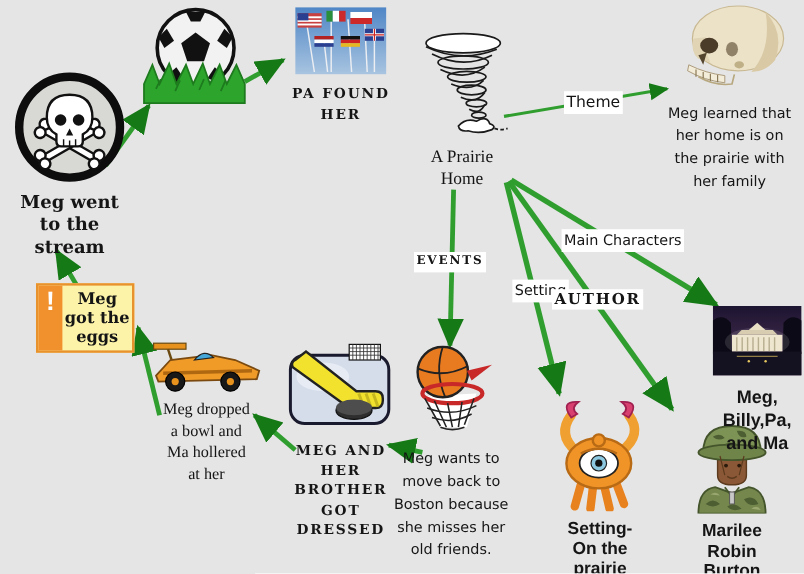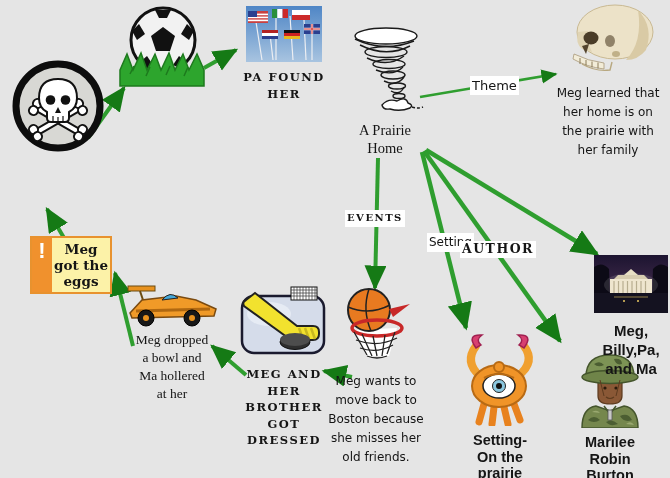--- a/index.html
+++ b/index.html
@@ -48,20 +48,21 @@
       <line x1="246" y1="375" x2="212" y2="346" stroke-width="4" marker-end="url(#ah)"></line>
       <line x1="133" y1="346" x2="115" y2="273" stroke-width="4" marker-end="url(#ah)"></line>
       <line x1="67" y1="243" x2="47" y2="209" stroke-width="4" marker-end="url(#ah)"></line>
     </g>
   </svg>
 
   <div class="edge-label hand" style="left:470px;top:76px;font-size:13px;">Theme</div>
   <div class="edge-label deco" style="left:345px;top:210px;font-size:10px;">EVENTS</div>
   <div class="edge-label hand" style="left:427px;top:233px;">Setting</div>
   <div class="edge-label deco" style="left:460px;top:241px;font-size:12.5px;">AUTHOR</div>
+  <div class="edge-label hand" style="left:468px;top:191px;">Main Characters</div>
 
   <div class="node" style="left:2px;top:58px;width:112px;">
     <div class="icon">
       <svg width="96" height="96" viewBox="0 0 96 96">
         <circle cx="48" cy="48" r="42" fill="#d8d8d4" stroke="#0d0d0d" stroke-width="7"></circle>
         <g fill="#fff" stroke="#111" stroke-width="2">
           <g transform="translate(48,62) rotate(30)">
             <path d="M-25,-3 L25,-3 L25,3 L-25,3 Z"></path>
             <circle cx="-26" cy="-4" r="4.5"></circle>
               <circle cx="-26" cy="4" r="4.5"></circle>
@@ -76,20 +77,23 @@
               <circle cx="26" cy="4" r="4.5"></circle>
           </g>
           <path d="M29,40 Q29,21 48,21 Q67,21 67,40 Q67,50 59,54 L59,60 Q59,64 55,64 L41,64 Q37,64 37,60 L37,54 Q29,50 29,40 Z"></path>
         </g>
         <circle cx="40.5" cy="42" r="4.8" fill="#111"></circle>
         <circle cx="55.5" cy="42" r="4.8" fill="#111"></circle>
         <path d="M48,49 L45,55 L51,55 Z" fill="#111"></path>
         <path d="M43,58 L43,64 M48,59 L48,64 M53,58 L53,64" stroke="#111" stroke-width="1.2"></path>
       </svg>
     </div>
+    <div class="label slab">Meg went
+to the
+stream</div>
   </div>
 
   <div class="node" style="left:108px;top:4px;width:108px;">
     <div class="icon">
       <svg width="92" height="84" viewBox="0 0 92 84">
         <circle cx="47" cy="36" r="32" fill="#f2f2f2" stroke="#111" stroke-width="3"></circle>
         <polygon points="47,23 59,32 54,47 40,47 35,32" fill="#111"></polygon>
         <path d="M39,6 L55,6 L51,14 L43,14 Z" fill="#111"></path>
         <path d="M16,27 L23,20 L29,30 L21,36 Z" fill="#111"></path>
         <path d="M78,27 L71,20 L65,30 L73,36 Z" fill="#111"></path>

